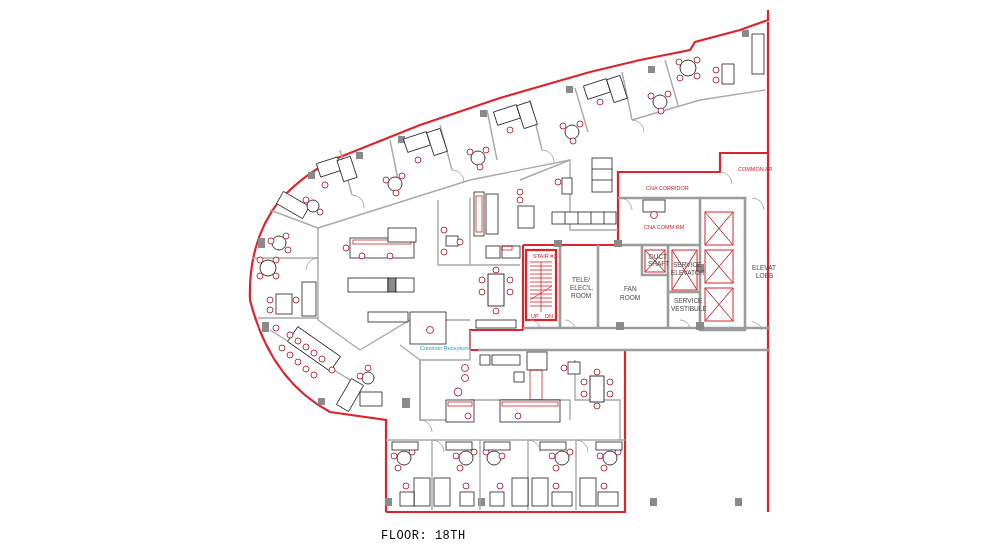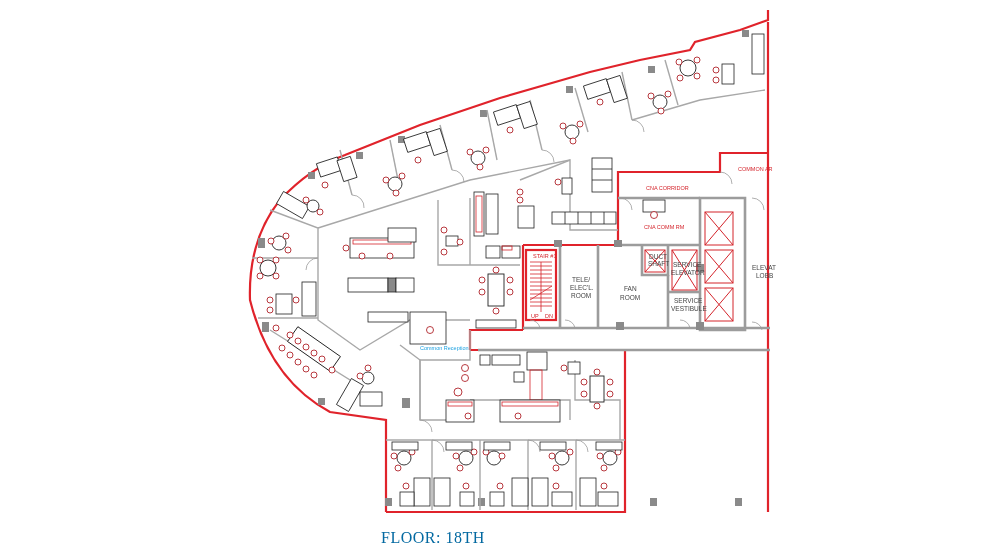--- a/index.html
+++ b/index.html
@@ -11,21 +11,21 @@
   .column{fill:#8a8a8a;}
   .furn{fill:#ffffff;stroke:#222;stroke-width:0.8;}
   .furn-red{fill:none;stroke:#d4242b;stroke-width:0.8;}
   .chair{fill:#ffffff;stroke:#b0242a;stroke-width:0.9;}
   .table{fill:#ffffff;stroke:#222;stroke-width:0.9;}
   .door{fill:none;stroke:#9a9a9a;stroke-width:0.8;}
   .elev{fill:none;stroke:#d4242b;stroke-width:1;}
   .lbl-red{font-family:"Liberation Sans",sans-serif;font-size:5.5px;fill:#d4242b;}
   .lbl-gray{font-family:"Liberation Sans",sans-serif;font-size:6.5px;fill:#444;}
   .lbl-blue{font-family:"Liberation Sans",sans-serif;font-size:5.5px;fill:#1aa0e0;}
-  #floor-label{position:absolute;left:381px;top:529px;font-size:16px;color:#0369a1;letter-spacing:0.5px;font-family:Liberation Serif, serif;}
+  #floor-label{position:absolute;left:381px;top:529px;font-size:12px;color:#000000;letter-spacing:0.5px;font-family:Liberation Mono, monospace;}
 </style>
 </head>
 <body>
 
 <svg id="plan" viewBox="0 0 984 554" xmlns="http://www.w3.org/2000/svg">
 
   <g>
     <path class="wall-red" d="M386,512 L386,420 L330,412 Q270,380 250,300 Q248,240 280,200 Q310,168 345,155 L420,125 L500,98 L590,72 L640,60 L690,50 L695,42 L740,30 L768,20 L768,10"></path>
     <path class="wall-red" d="M768,22 L768,512"></path>
     <path class="wall-red" d="M386,512 L625,512 L625,350 L470,350"></path>

